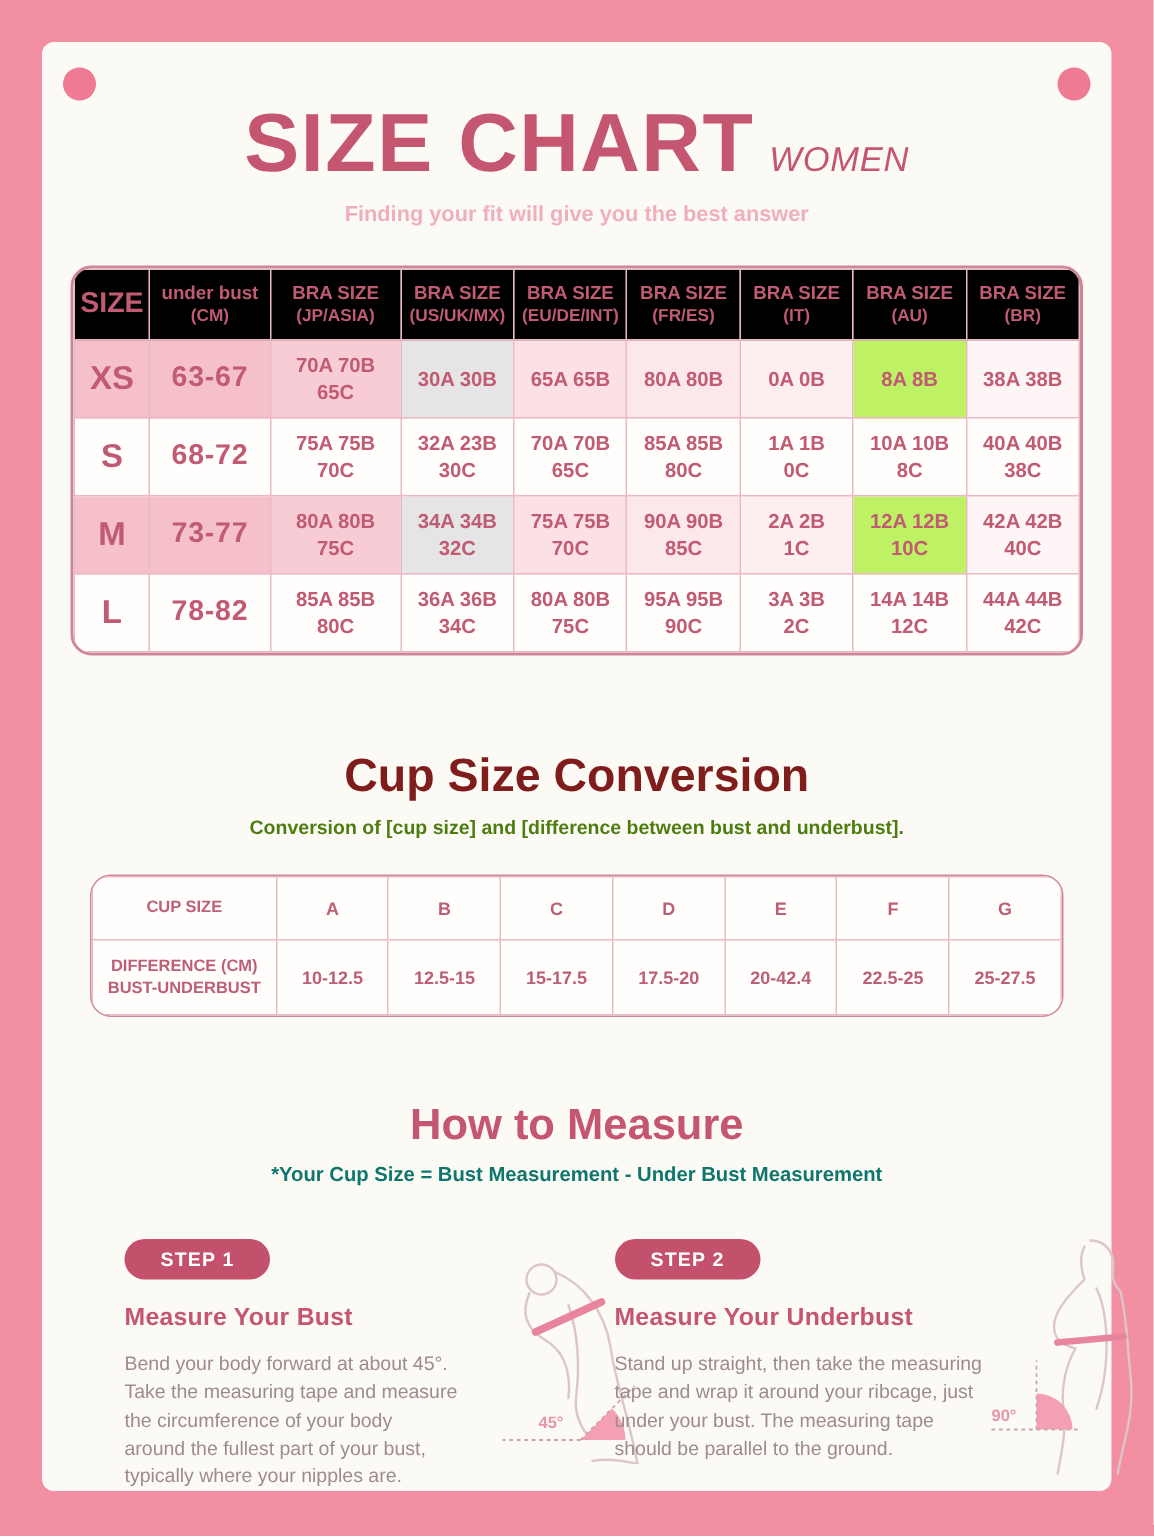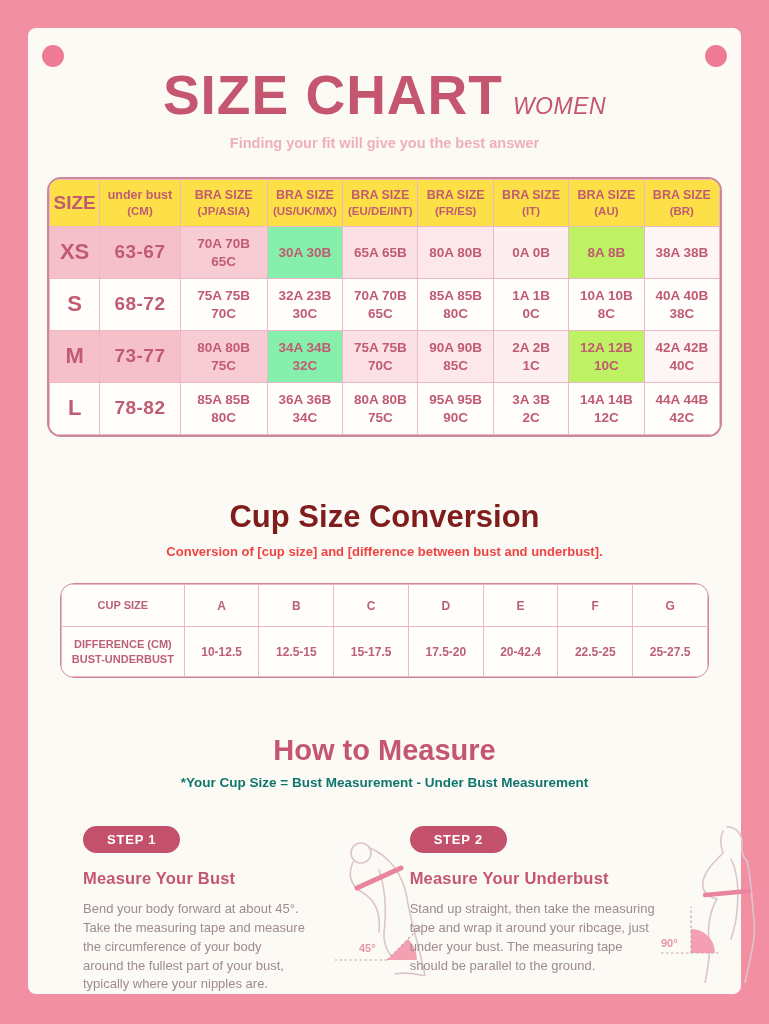--- a/index.html
+++ b/index.html
@@ -38,41 +38,41 @@
   .tbl-wrap {
     border:2px solid #CE8799; border-radius:14px; overflow:hidden;
     background:#FFFEFC;
   }
   .main-tbl-wrap { margin:26px 19px 0 19px; }
   table { width:100%; border-collapse:collapse; table-layout:fixed; }
   .main-tbl th, .main-tbl td {
     border:1px solid #EBB9C3; text-align:center; vertical-align:middle;
     color:#C05B72;
   }
-  .main-tbl thead th { height:47px; background:#fde047; }
+  .main-tbl thead th { height:47px; background:#000000; }
   .main-tbl thead .h-big { font-size:19px; font-weight:800; }
   .main-tbl thead .h1 { display:block; font-size:12.5px; font-weight:800; line-height:1.25; }
   .main-tbl thead .h2 { display:block; font-size:11.5px; font-weight:800; line-height:1.25; }
   .main-tbl tbody td { height:52px; font-size:13.5px; font-weight:600; line-height:1.3;margin-top:28px; }
   .main-tbl td.c-size { font-size:22px; font-weight:600; }
   .main-tbl td.c-bust { font-size:19px; font-weight:600; letter-spacing:.5px; }
   .pre { white-space:pre-line; }
   tr.hl td:nth-child(1), tr.hl td:nth-child(2) { background:#F6C0CB; }
   tr.hl td:nth-child(3) { background:#F8CCD4; }
-  tr.hl td:nth-child(4) { background:#86efac; }
+  tr.hl td:nth-child(4) { background:#e5e5e5; }
   tr.hl td:nth-child(5) { background:#FBE1E5; }
   tr.hl td:nth-child(6) { background:#FCE8EA; }
   tr.hl td:nth-child(7) { background:#FDEEF0; }
   tr.hl td:nth-child(8) { background:#bef264; }
   tr.hl td:nth-child(9) { background:#FEF6F6; }
 
   
   .cup-sec { text-align:center; margin-top:62px; }
   .cup-sec h2 { color:#7f1d1d; font-size:31px; font-weight:800; }
-  .cup-sec .sub { color:#ef4444; font-size:13px; font-weight:600; margin-top:9px; }
+  .cup-sec .sub { color:#4d7c0f; font-size:13px; font-weight:600; margin-top:9px; }
   .cup-tbl-wrap { margin:24px 32px 0 32px; border-width:1.5px; }
   .cup-tbl th, .cup-tbl td {
     border:1px solid #EBB9C3; text-align:center; vertical-align:middle;
     color:#BC6075; font-weight:600;
   }
   .cup-tbl tr:nth-child(1) th, .cup-tbl tr:nth-child(1) td { height:42px; font-size:12px; }
   .cup-tbl tr:nth-child(2) th, .cup-tbl tr:nth-child(2) td { height:50px; font-size:12px; }
   .cup-tbl .lbl { font-size:11px !important; font-weight:800; line-height:1.35; }
 
   

